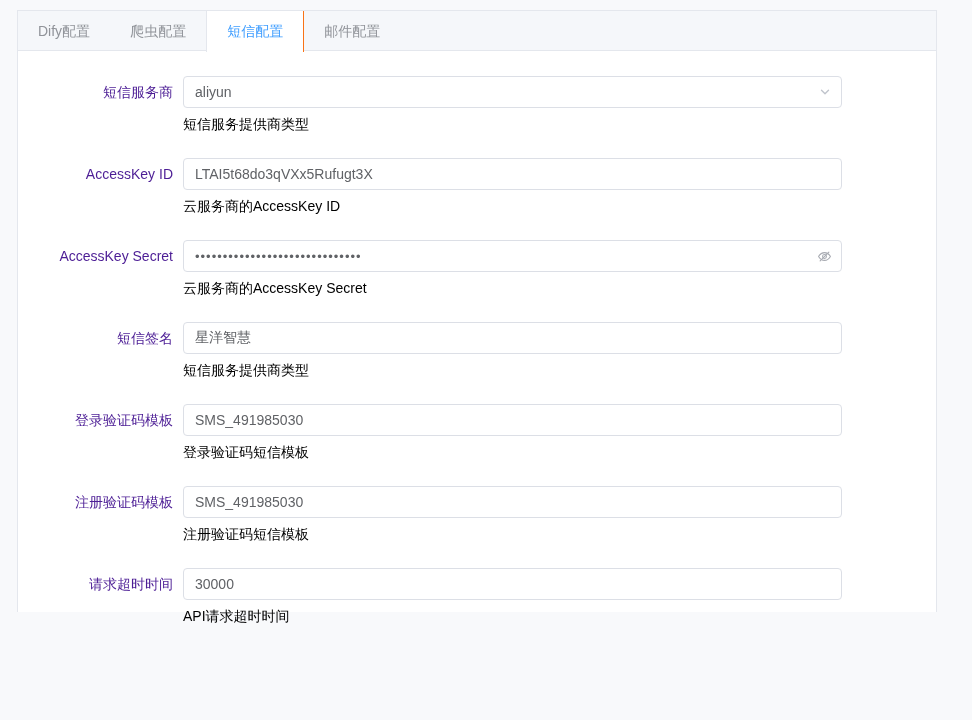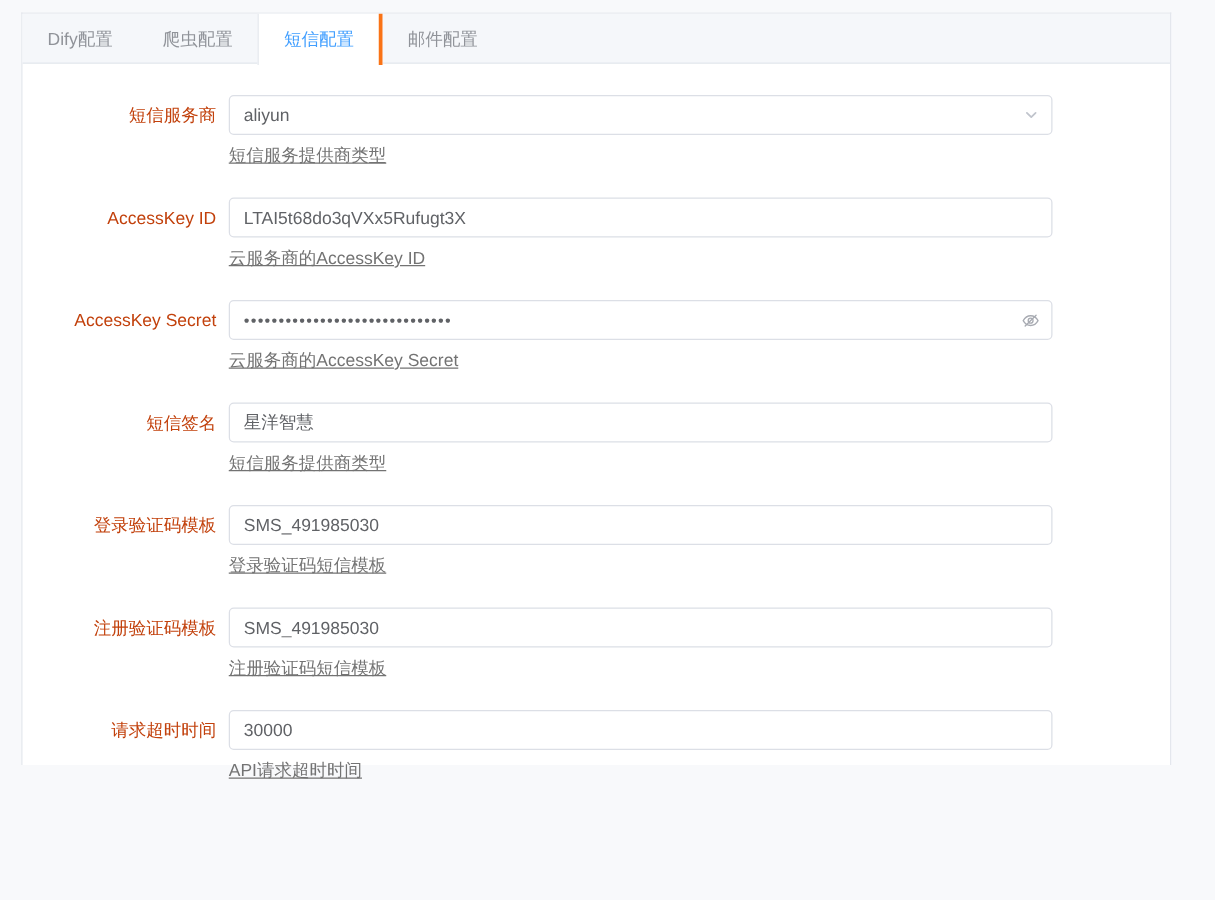--- a/index.html
+++ b/index.html
@@ -31,33 +31,33 @@
     line-height: 40px;
     padding: 0 20px;
     color: #909399;
     cursor: pointer;
     white-space: nowrap;
   }
   .tab.active {
     background: #ffffff;
     color: #409EFF;
     border-left: 1px solid #e4e7ed;
-    border-right: 3px solid #f97316;
+    border-right: 1px solid #f97316;
     height: 41px;
     margin-bottom: -1px;
   }
   
   .form { padding: 25px 15px 0 15px; }
   .form-item { display: flex; margin-bottom: 24px; }
   .form-label {
     width: 150px;
     padding-right: 10px;
     text-align: right;
     line-height: 32px;
-    color: #c2410c;
+    color: #4c1d95;
     flex: none;
   }
   .control { width: 659px; }
   .input-wrap {
     position: relative;
     width: 659px;
     height: 32px;
     border: 1px solid #dcdfe6;
     border-radius: 4px;
     background: #fff;
@@ -82,22 +82,21 @@
     top: 0;
     height: 30px;
     display: flex;
     align-items: center;
     cursor: pointer;
   }
   .help {
     margin-top: 6px;
     line-height: 20px;
     font-size: 14px;
-    color: #737373;
-    text-decoration: underline;
+    color: #000000;
   }
   
   .btn-row { display: flex; gap: 12px; margin-left: 150px; padding-top: 0; }
   .btn {
     height: 32px;
     padding: 0 15px;
     border-radius: 4px;
     font-size: 14px;
     cursor: pointer;
     font-family: inherit;

